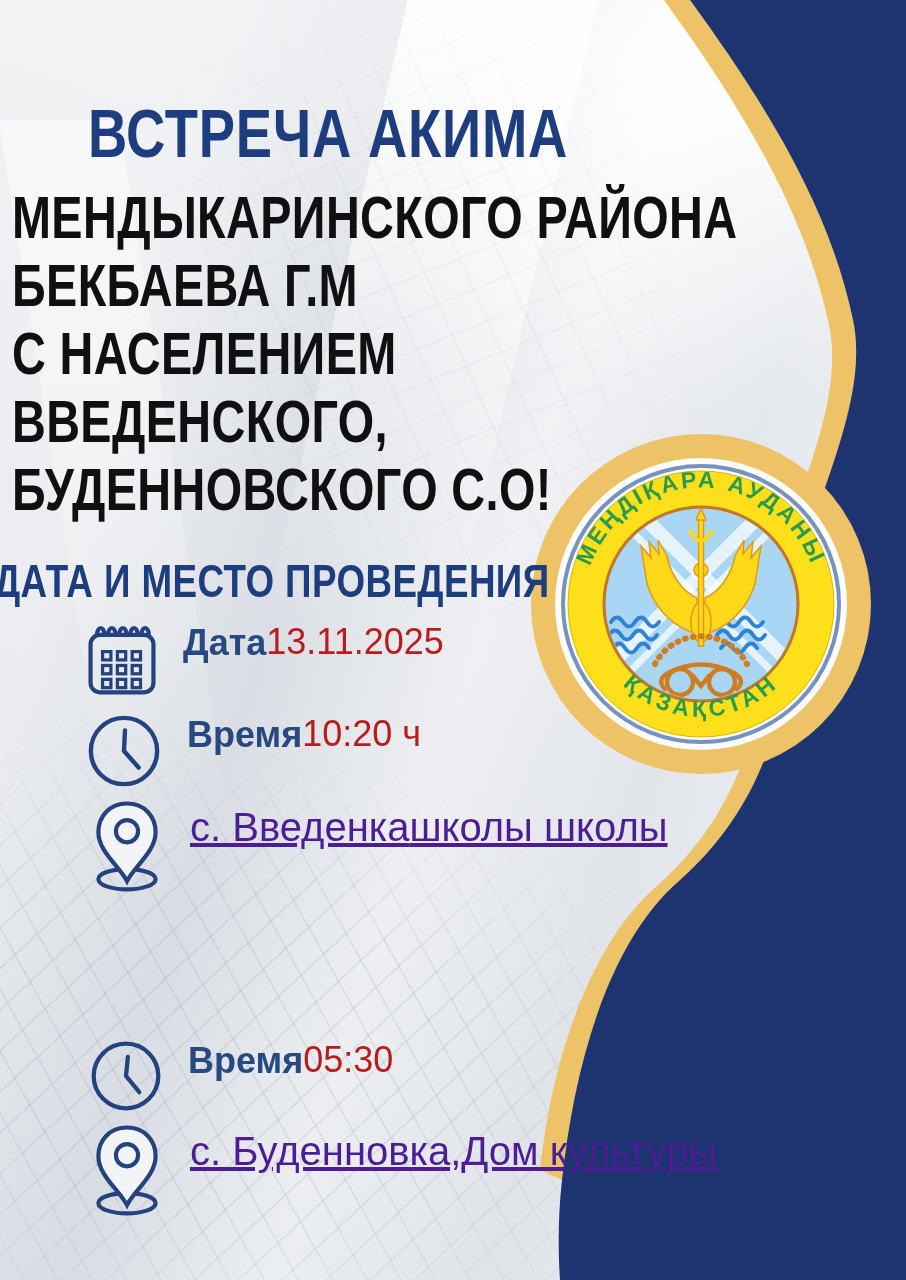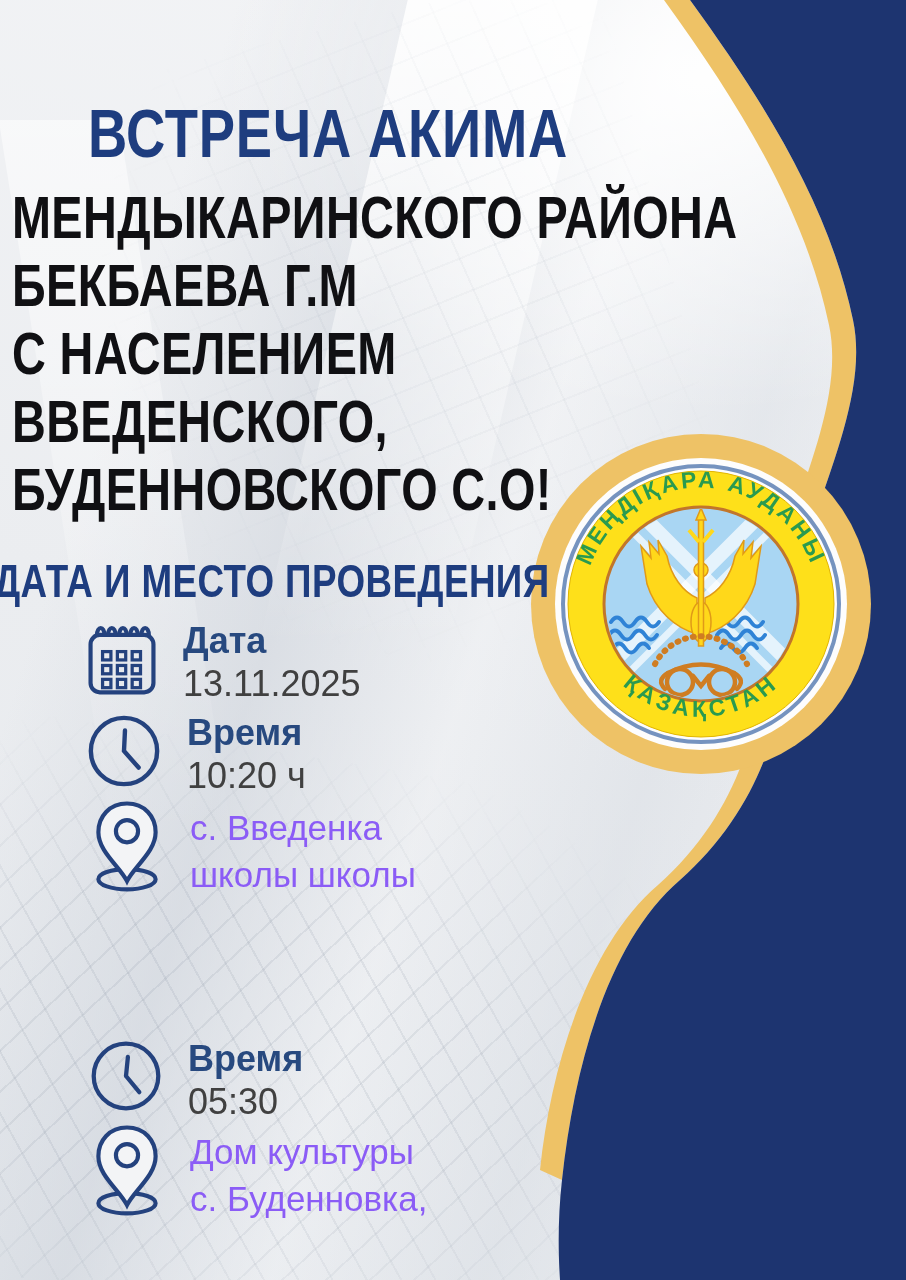--- a/index.html
+++ b/index.html
@@ -46,24 +46,24 @@
   .headings .hline{
     font-size:60px;line-height:68px;font-weight:bold;color:#101013;
     white-space:nowrap;transform:scaleX(.78);transform-origin:0 50%;letter-spacing:.5px;
   }
   .section-title{
     position:absolute;left:-6px;top:554px;white-space:nowrap;
     font-size:46px;font-weight:bold;color:#1e3d7f;letter-spacing:.5px;
     transform:scaleX(.8);transform-origin:0 0;
   }
   .row{position:absolute;display:flex;align-items:flex-start;gap:24px;}
-  .row .texts{display:flex;flex-direction:column;}
+  .row .texts{display:flex;flex-direction:row;align-items:flex-end;}
   .label{font-size:36px;font-weight:bold;color:#27497f;line-height:42px;}
-  .value{font-size:36px;color:#404040;line-height:44px;}
-  .loc{font-size:35px;color:#8b5cf6;line-height:47px;}
+  .value{font-size:36px;color:#b91c1c;line-height:44px;}
+  .loc{font-size:40px;color:#4c1d95;line-height:47px;text-decoration:underline;}
   .icon{flex:0 0 auto;}
 </style>
 </head>
 <body>
 
 <div class="poster">
 
   <div class="bg"></div>
   <div class="spire spire1"></div>
   <div class="spire spire2"></div>
@@ -220,18 +220,18 @@
     </div>
   </div>
 
   <div class="row" style="left:88px;top:1122px;">
     <svg class="icon" width="78" height="96" viewBox="0 0 84 104" fill="none" stroke="#24427e" stroke-width="4.5" stroke-linecap="round">
       <ellipse cx="42" cy="88" rx="31" ry="11"></ellipse>
       <path d="M42,6 C23,6 11,20 11,37 C11,58 34,74 42,90 C50,74 73,58 73,37 C73,20 61,6 42,6 Z" fill="#f3f4f6"></path>
       <circle cx="42" cy="36" r="12"></circle>
     </svg>
     <div class="texts" style="margin-top:6px;">
+      <div class="loc">с. Буденновка,</div>
       <div class="loc">Дом культуры</div>
-      <div class="loc">с. Буденновка,</div>
     </div>
   </div>
 
 </div>
 
 </body></html>

